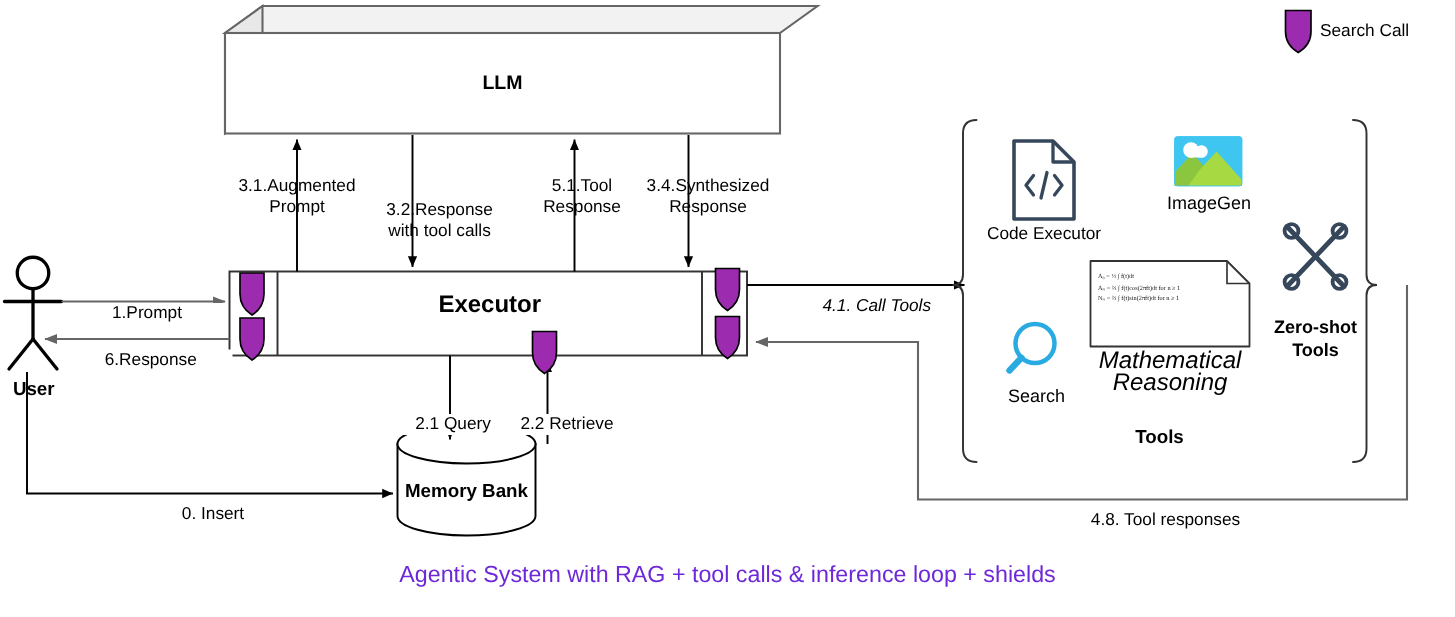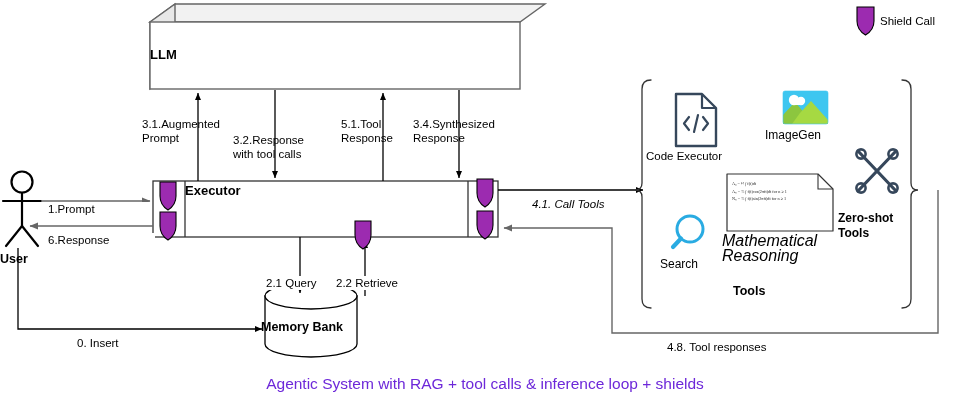--- a/index.html
+++ b/index.html
@@ -22,20 +22,21 @@
     position: absolute;
     left: 0; top: 0;
     width: 970px;
     height: 411px;
   }
   .lbl {
     position: absolute;
     font-size: 11.5px;
     line-height: 14px;
     color: #000;
+    text-align: center;
     white-space: pre-line;
     pointer-events: none;
   }
   .lbl.bold { font-weight: bold; }
   .lbl-bg {
     background: #ffffff;
     padding: 0 2px;
     margin-top: 14px;
   }
   .caption {
@@ -169,21 +170,21 @@
     <g>
       <path d="M477,211 L493,211 L493,225 Q493,234 485,239 Q477,234 477,225 Z" fill="#9C2BB0" stroke="#000000" stroke-width="1.1"></path>
     </g>
     <g>
       <path d="M857,7 L874,7 L874,21 Q874,30 865.5,35 Q857,30 857,21 Z" fill="#9C2BB0" stroke="#000000" stroke-width="1.1"></path>
     </g>
   </svg>
 
   <div class="lbl bold" style="left:150px; top:48px; width:370px; font-size:13px;">LLM</div>
 
-  <div class="lbl bold" style="left:185px; top:184px; width:283px; font-size:13px;">Executor</div>
+  <div class="lbl bold" style="left:185px; top:197px; width:283px; font-size:16px;">Executor</div>
 
   <div class="lbl bold" style="left:261px; top:320px; width:100px; font-size:12.5px;">Memory Bank</div>
 
   <div class="lbl bold" style="left:0px; top:252px; width:45px; font-size:12.5px;">User</div>
 
   <div class="lbl lbl-bg" style="left:46px; top:188px; width:100px;">1.Prompt</div>
 
   <div class="lbl lbl-bg" style="left:46px; top:219px; width:105px;">6.Response</div>
 
   <div class="lbl lbl-bg" style="left:75px; top:322px; width:130px;">0. Insert</div>
@@ -223,17 +224,17 @@
   <div class="lbl bold" style="left:733px; top:284px; width:80px; font-size:12.5px;">Tools</div>
 
   <div style="position:absolute; left:732px; top:180px; width:96px; font-size:4.2px;
               line-height:7.6px; color:#222; font-family:'Liberation Serif', serif;
               white-space:nowrap; overflow:hidden;">
     <div>A₀ = ½ ∫ f(t)dt</div>
     <div>Aₙ = ⅔ ∫ f(t)cos(2πft)dt   for n ≥ 1</div>
     <div>Nₙ = ⅔ ∫ f(t)sin(2πft)dt   for n ≥ 1</div>
   </div>
 
-  <div class="lbl" style="left:880px; top:14px; width:90px; text-align:left; font-size:11.5px;">Shield Call</div>
+  <div class="lbl" style="left:880px; top:14px; width:90px; text-align:left; font-size:11.5px;">Search Call</div>
 
   <div class="caption" style="top:375px;">Agentic System with RAG + tool calls &amp; inference loop + shields</div>
 
 </div>
 
 </body></html>

